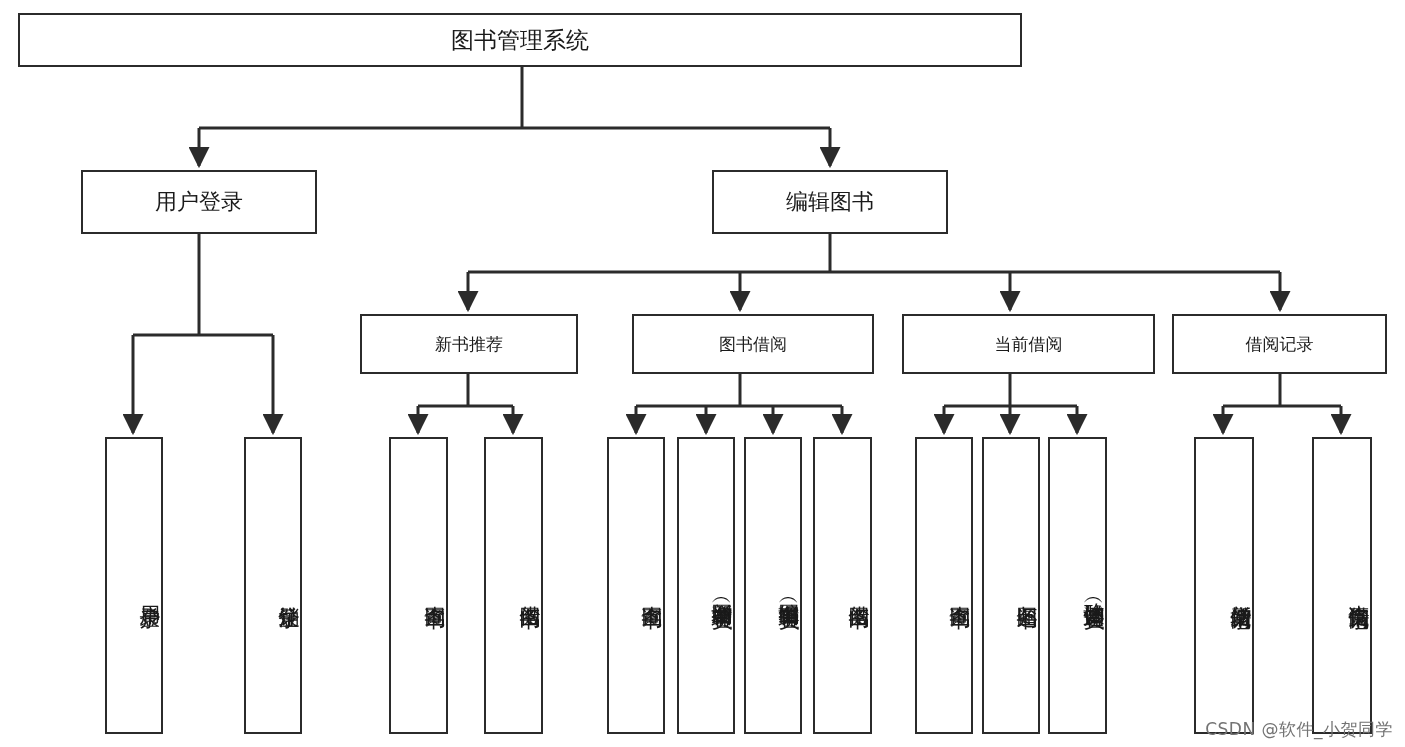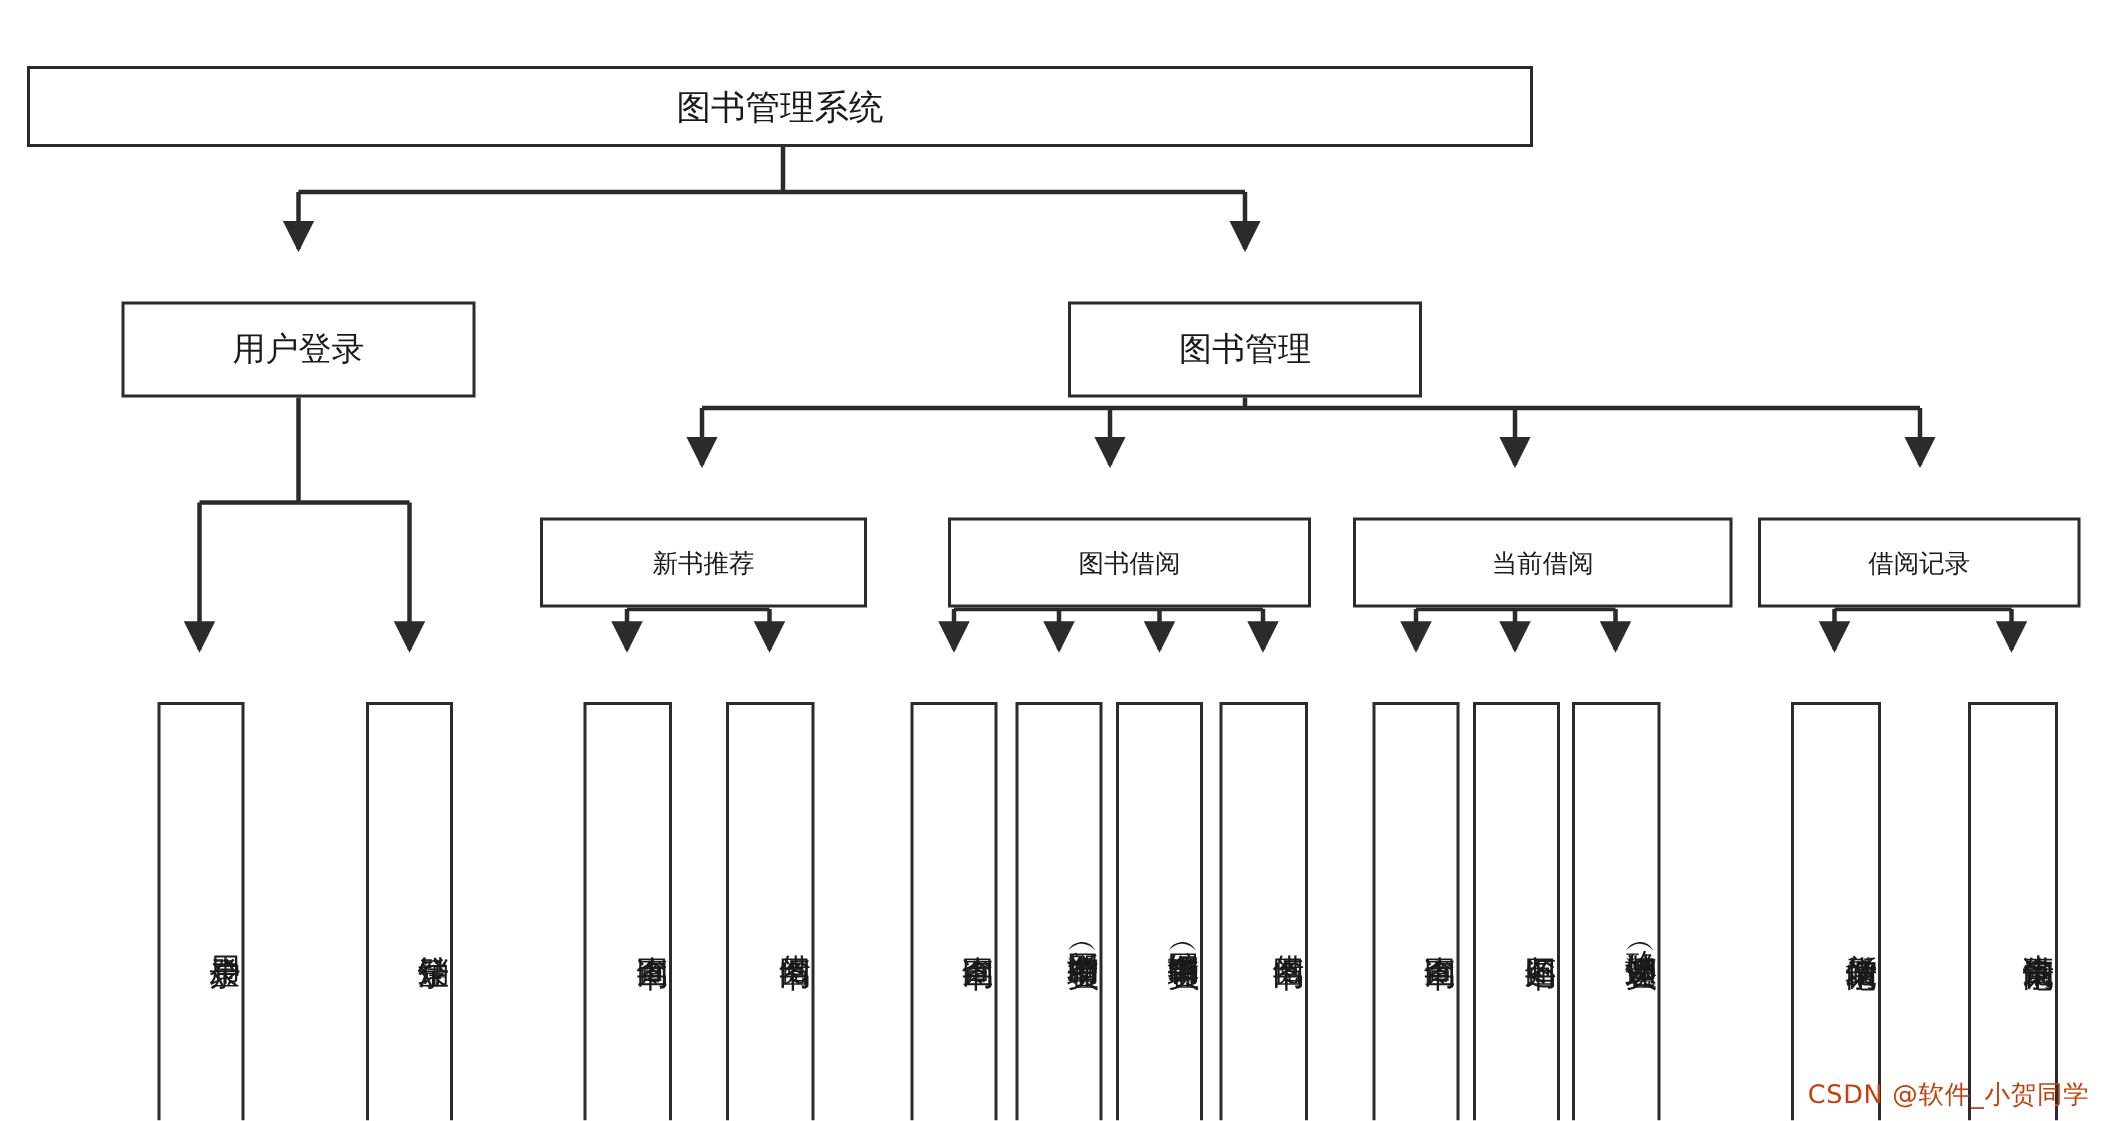--- a/index.html
+++ b/index.html
@@ -29,21 +29,20 @@
   .node {
     position: absolute;
     box-sizing: border-box;
     border: 2px solid #2b2b2b;
     background: #ffffff;
     display: flex;
     align-items: center;
     justify-content: center;
     color: #1a1a1a;
     z-index: 2;
-    margin-top: 31px;
   }
   .node.root {
     font-size: 23px;
   }
   .node.lvl1 {
     font-size: 22px;
   }
   .node.lvl2 {
     font-size: 17px;
   }
@@ -61,21 +60,21 @@
     white-space: pre;
   }
   .node.leaf .label {
     white-space: normal;
   }
   .watermark {
     position: absolute;
     right: 12px;
     bottom: 6px;
     font-size: 17px;
-    color: #c2410c;
+    color: #737373;
     letter-spacing: 0.5px;
     z-index: 3;
     user-select: none;
   }
 </style>
 </head>
 <body>
 
 <div id="canvas">
 
@@ -130,21 +129,21 @@
   </svg>
 
   <div class="node root" style="left:18px; top:13px; width:1004px; height:54px;">
     <span class="label">图书管理系统</span>
   </div>
 
   <div class="node lvl1" style="left:81px; top:170px; width:236px; height:64px;">
     <span class="label">用户登录</span>
   </div>
   <div class="node lvl1" style="left:712px; top:170px; width:236px; height:64px;">
-    <span class="label">图书管理</span>
+    <span class="label">编辑图书</span>
   </div>
 
   <div class="node lvl2" style="left:360px; top:314px; width:218px; height:60px;">
     <span class="label">新书推荐</span>
   </div>
   <div class="node lvl2" style="left:632px; top:314px; width:242px; height:60px;">
     <span class="label">图书借阅</span>
   </div>
   <div class="node lvl2" style="left:902px; top:314px; width:253px; height:60px;">
     <span class="label">当前借阅</span>

